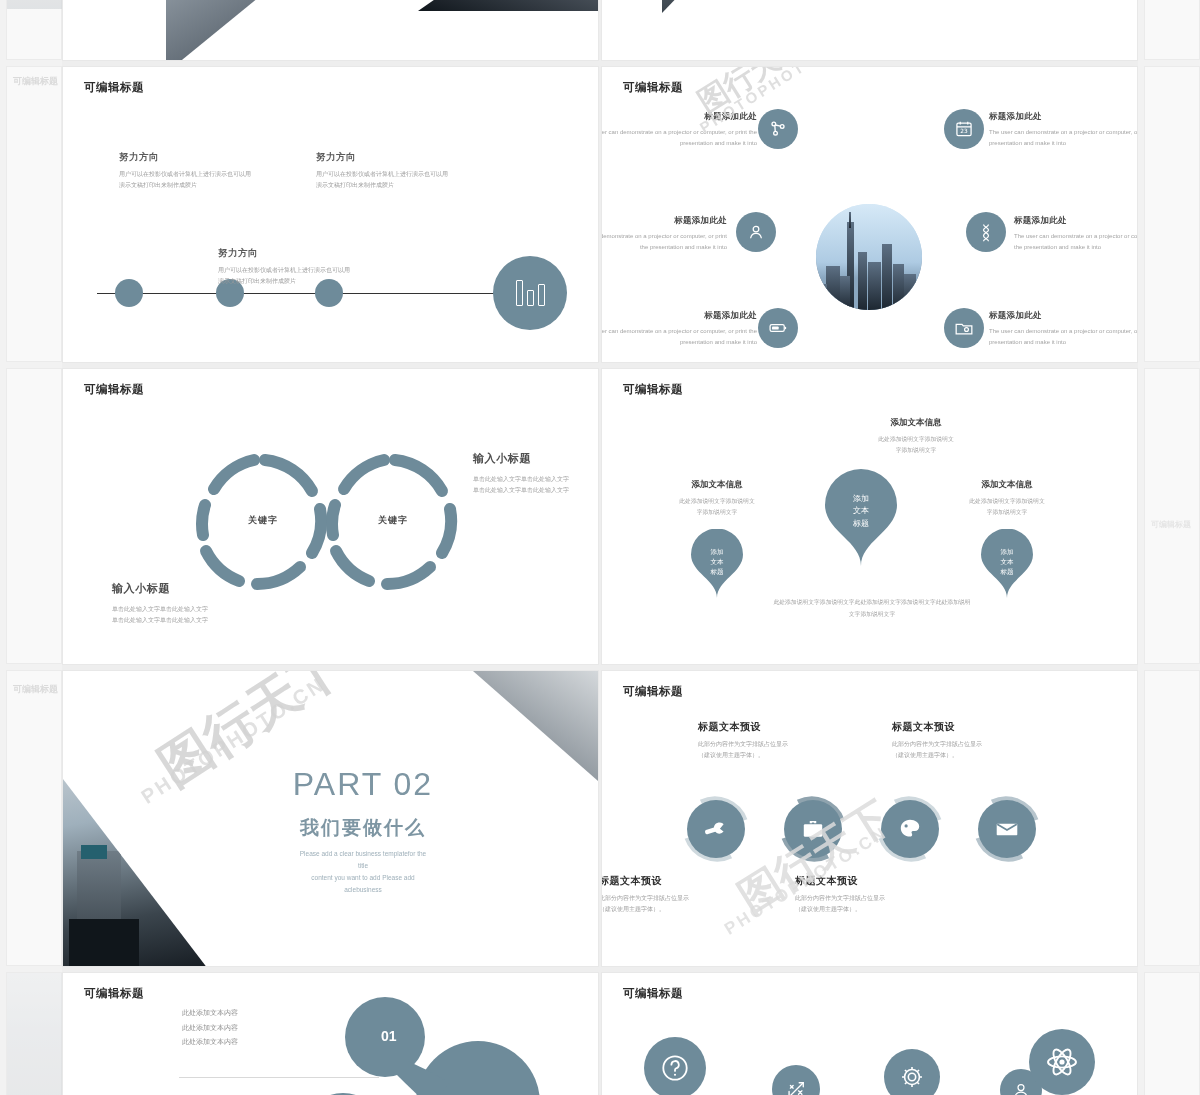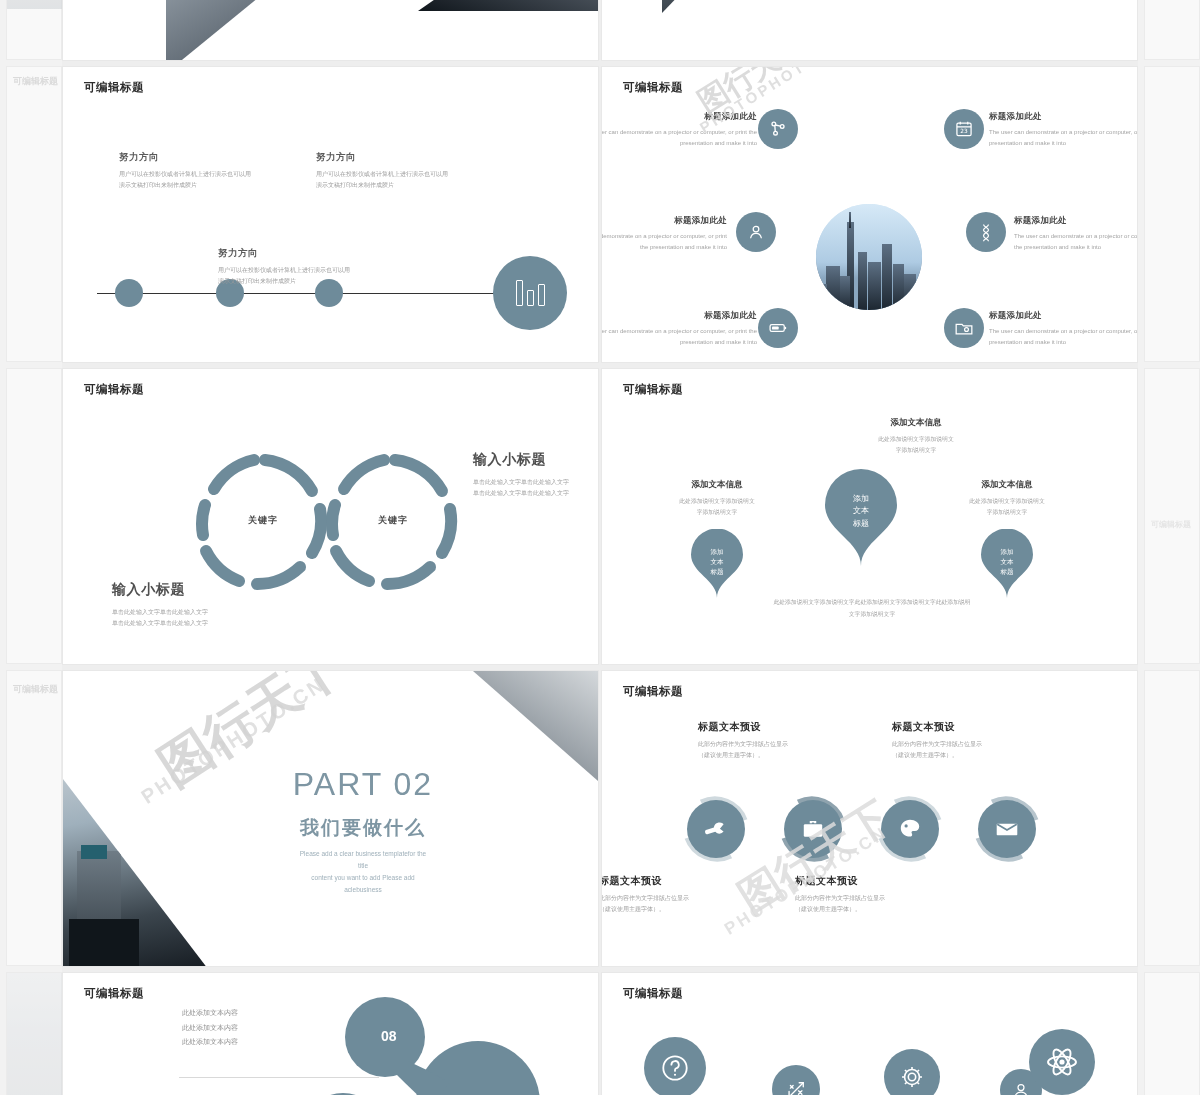--- a/index.html
+++ b/index.html
@@ -55,21 +55,21 @@
   .ic svg{ width:20px;height:20px; }
   .lbl{ position:absolute; width:180px;}
   .lbl h4{ font-size:8.5px; color:#4a4a4a; font-weight:bold; margin-bottom:4px; letter-spacing:.3px;}
   .lbl p{ font-size:6px; color:#a5a5a5; line-height:1.85; }
   .tright{ text-align:right; }
   .tleft{ text-align:left; }
 
   
   .ringwrap{ position:absolute; }
   .ring-key{ position:absolute; font-size:9px; color:#4d4d4d; font-weight:bold; letter-spacing:1px;}
-  .sub-h{ font-size:14px; font-weight:bold; color:#4f4f4f; letter-spacing:.6px; margin-bottom:8px;}
+  .sub-h{ font-size:11px; font-weight:bold; color:#4f4f4f; letter-spacing:.6px; margin-bottom:8px;}
   .sub-p{ font-size:6px; color:#a3a3a3; line-height:1.9;}
   .p5-num{ font-size:32px; color:#7e96a3; letter-spacing:2px; font-weight:400;}
   .p5-cn{ font-size:19px; color:#7e96a3; letter-spacing:2px; font-weight:bold;}
   .p5-en{ font-size:6.5px; color:#9fb0ba; line-height:1.85; text-align:center;}
 
   
   .ac{ position:absolute; width:70px;height:70px; }
   .ac .inner{ position:absolute; left:6px; top:6px; width:58px;height:58px;border-radius:50%;
       background:#6e8b9a; display:flex;align-items:center;justify-content:center;}
   .ac .inner svg{width:26px;height:26px;}
@@ -481,21 +481,21 @@
 
     <svg style="position:absolute;left:250px;top:22px;" width="290" height="150" viewBox="0 0 290 150">
       <g fill="#6e8b9a">
         <circle cx="72" cy="42" r="40"></circle>
         <circle cx="165" cy="108" r="62"></circle>
         <path d="M95 66 C112 74 124 80 136 88 L118 112 C104 100 92 88 80 76 Z"></path>
         <circle cx="30" cy="140" r="42"></circle>
         <path d="M58 112 C74 112 86 122 96 134 L72 152 C60 140 52 128 46 118 Z"></path>
       </g>
     </svg>
-    <div class="blobnum" style="left:318px;top:55px;">08</div>
+    <div class="blobnum" style="left:318px;top:55px;">01</div>
 
   </div>
 
   <div class="slide" style="left:540px;top:973px;width:535px;height:160px;">
     <div class="s-title">可编辑标题</div>
 
     <div class="r8" style="left:42px;top:64px;width:62px;height:62px;">
       <svg viewBox="0 0 40 40" width="36" height="36" stroke-width="2">
         <circle cx="20" cy="20" r="13"></circle>
         <path d="M16 16.3a4.1 4.1 0 1 1 5.2 4c-1 .4-1.2 1.1-1.2 2v.9" stroke-linecap="round"></path>

